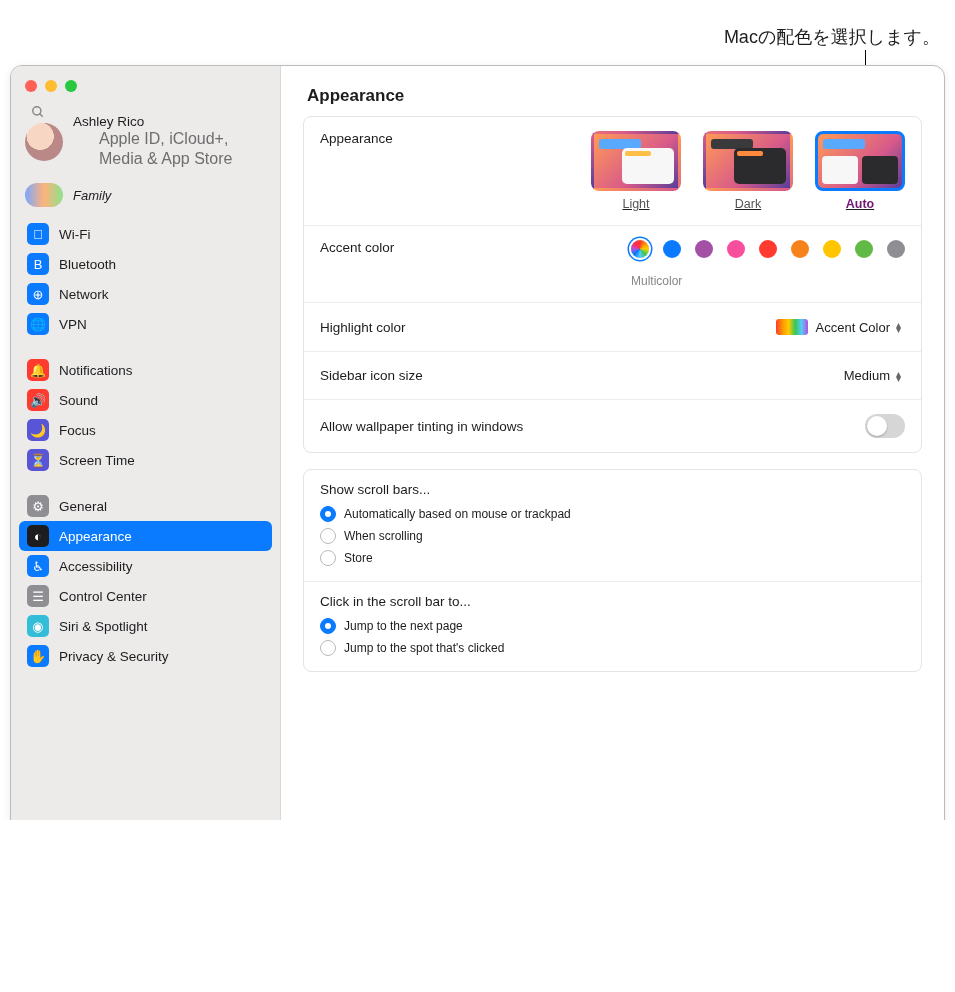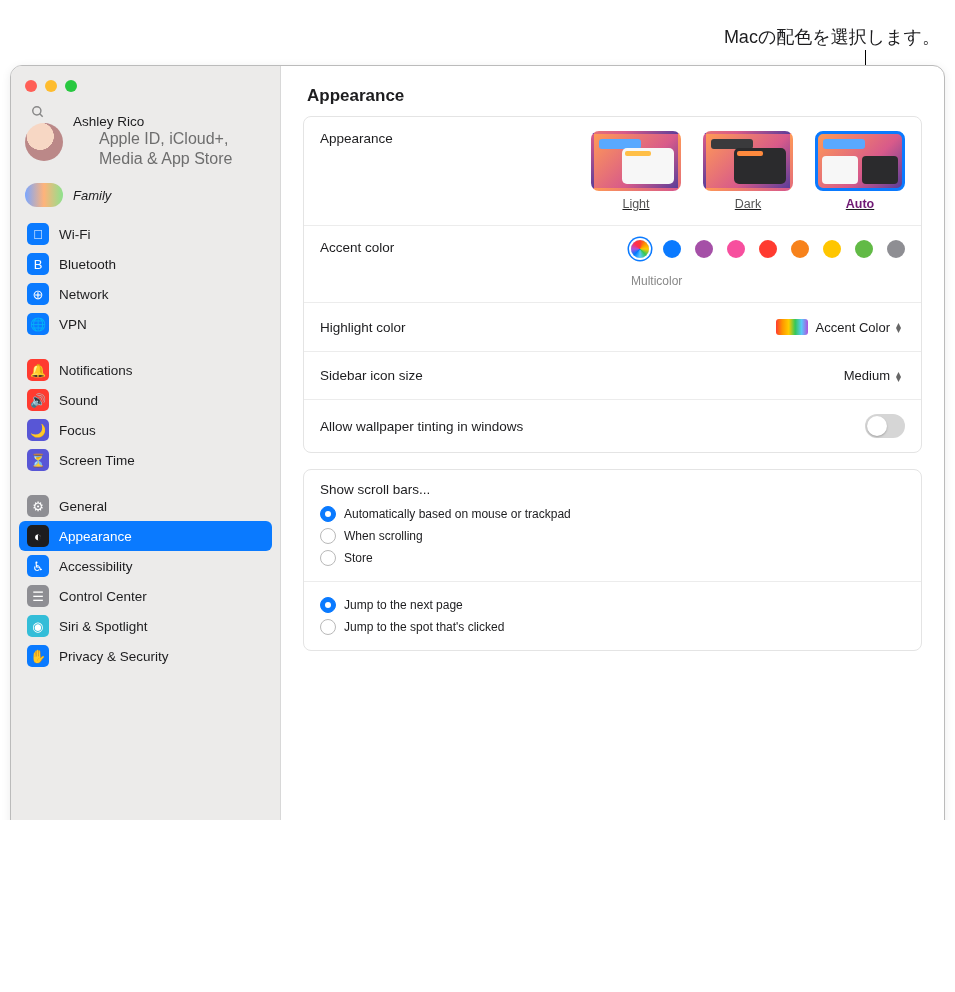--- a/index.html
+++ b/index.html
@@ -349,20 +349,21 @@
                 <div class="radio"></div>
                 <span>When scrolling</span>
               </div>
               <div class="radio-row">
                 <div class="radio"></div>
                 <span>Store</span>
               </div>
             </div>
         </div>
         <div class="radio-group">
+          <div class="radio-title">Click in the scroll bar to...</div>
           <div id="scrollclick-opts">
               <div class="radio-row">
                 <div class="radio checked"></div>
                 <span>Jump to the next page</span>
               </div>
               <div class="radio-row">
                 <div class="radio"></div>
                 <span>Jump to the spot that's clicked</span>
               </div>
             </div>

